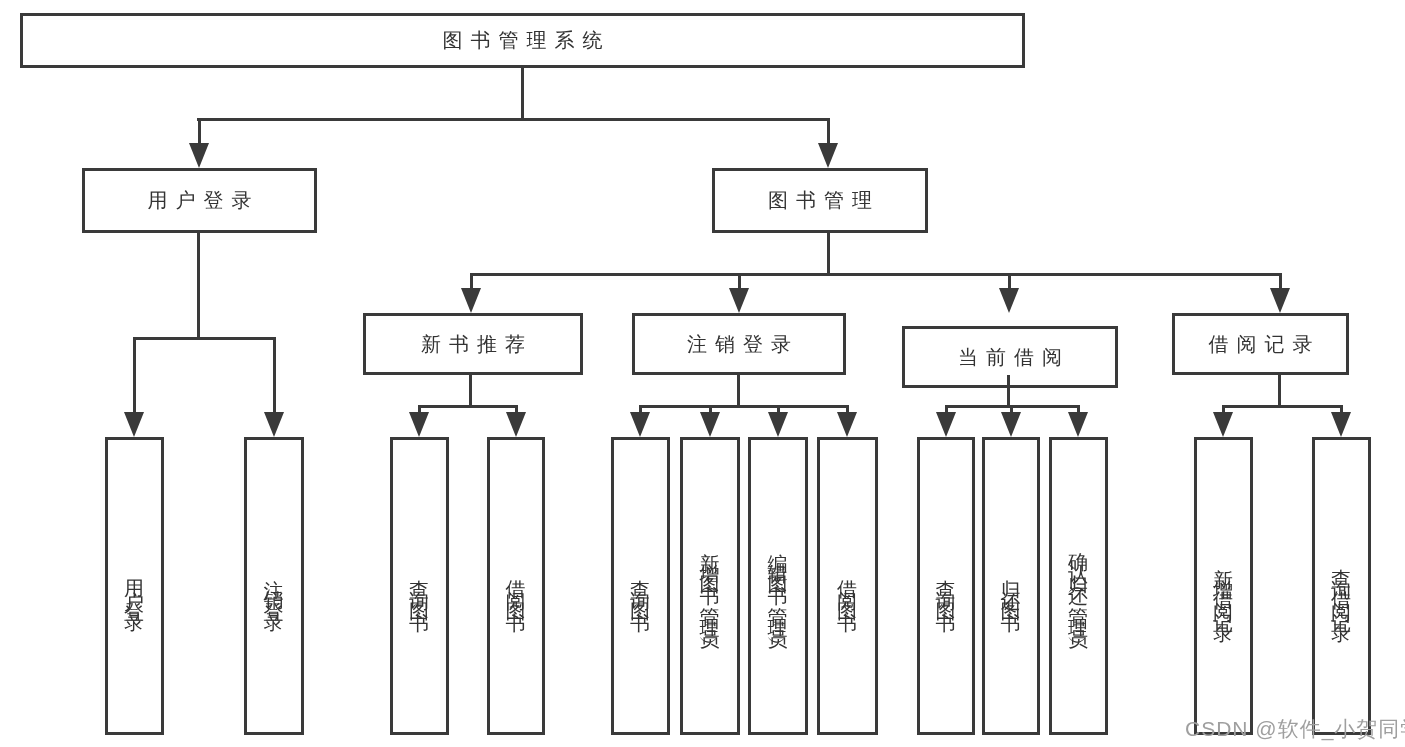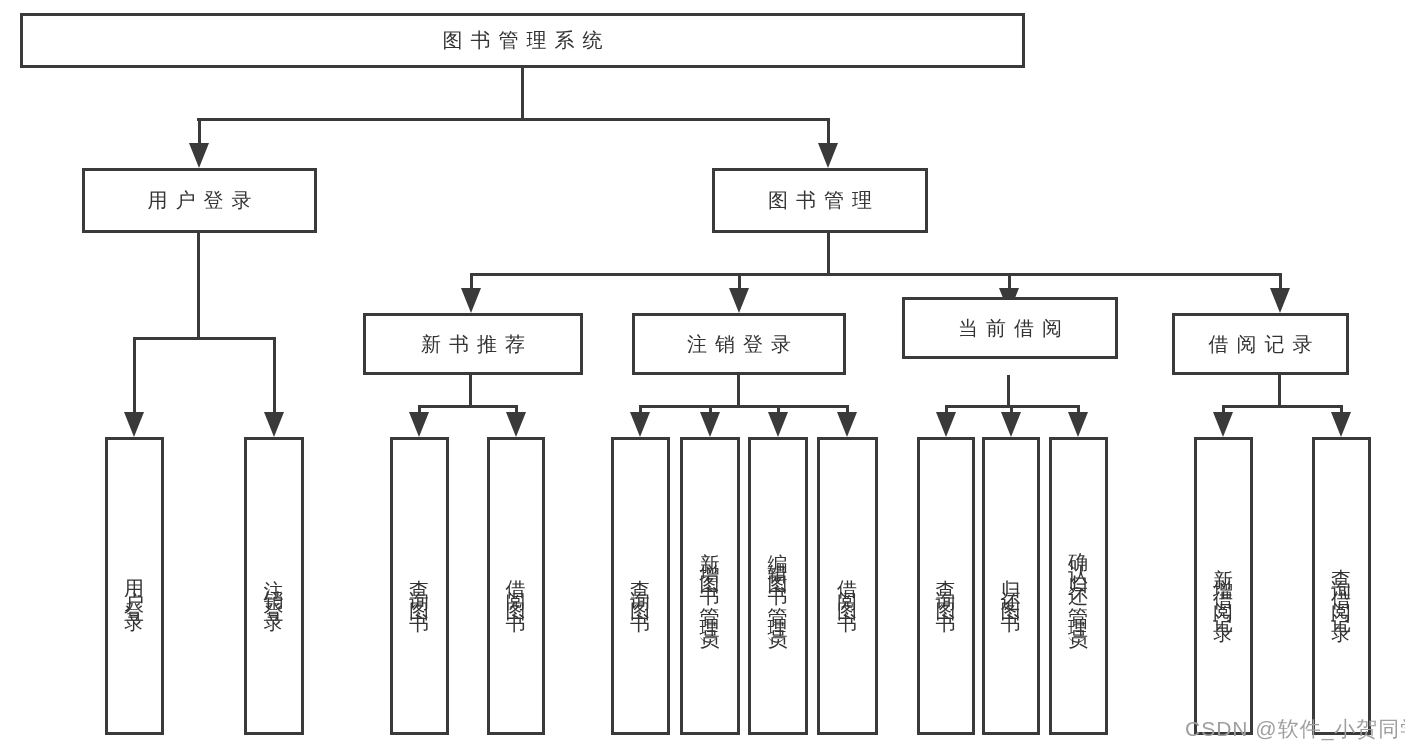--- a/index.html
+++ b/index.html
@@ -123,21 +123,21 @@
       <i class="shaft"></i>
       <i class="head"></i>
     </div>
 
   <div class="box" style="left:363px;top:313px;width:220px;height:62px">
     <span>新书推荐</span>
   </div>
   <div class="box" style="left:632px;top:313px;width:214px;height:62px">
     <span>注销登录</span>
   </div>
-  <div class="box" style="left:902px;top:297px;width:216px;height:62px">
+  <div class="box" style="left:902px;top:326px;width:216px;height:62px">
     <span>当前借阅</span>
   </div>
   <div class="box" style="left:1172px;top:313px;width:177px;height:62px">
     <span>借阅记录</span>
   </div>
 
   <div class="vline" style="left:469px;top:375px;height:33px"></div>
   <div class="hline" style="left:418px;top:405px;width:99px"></div>
   <div class="arrow" style="left:408.5px;top:405px;height:32px">
       <i class="shaft"></i>

